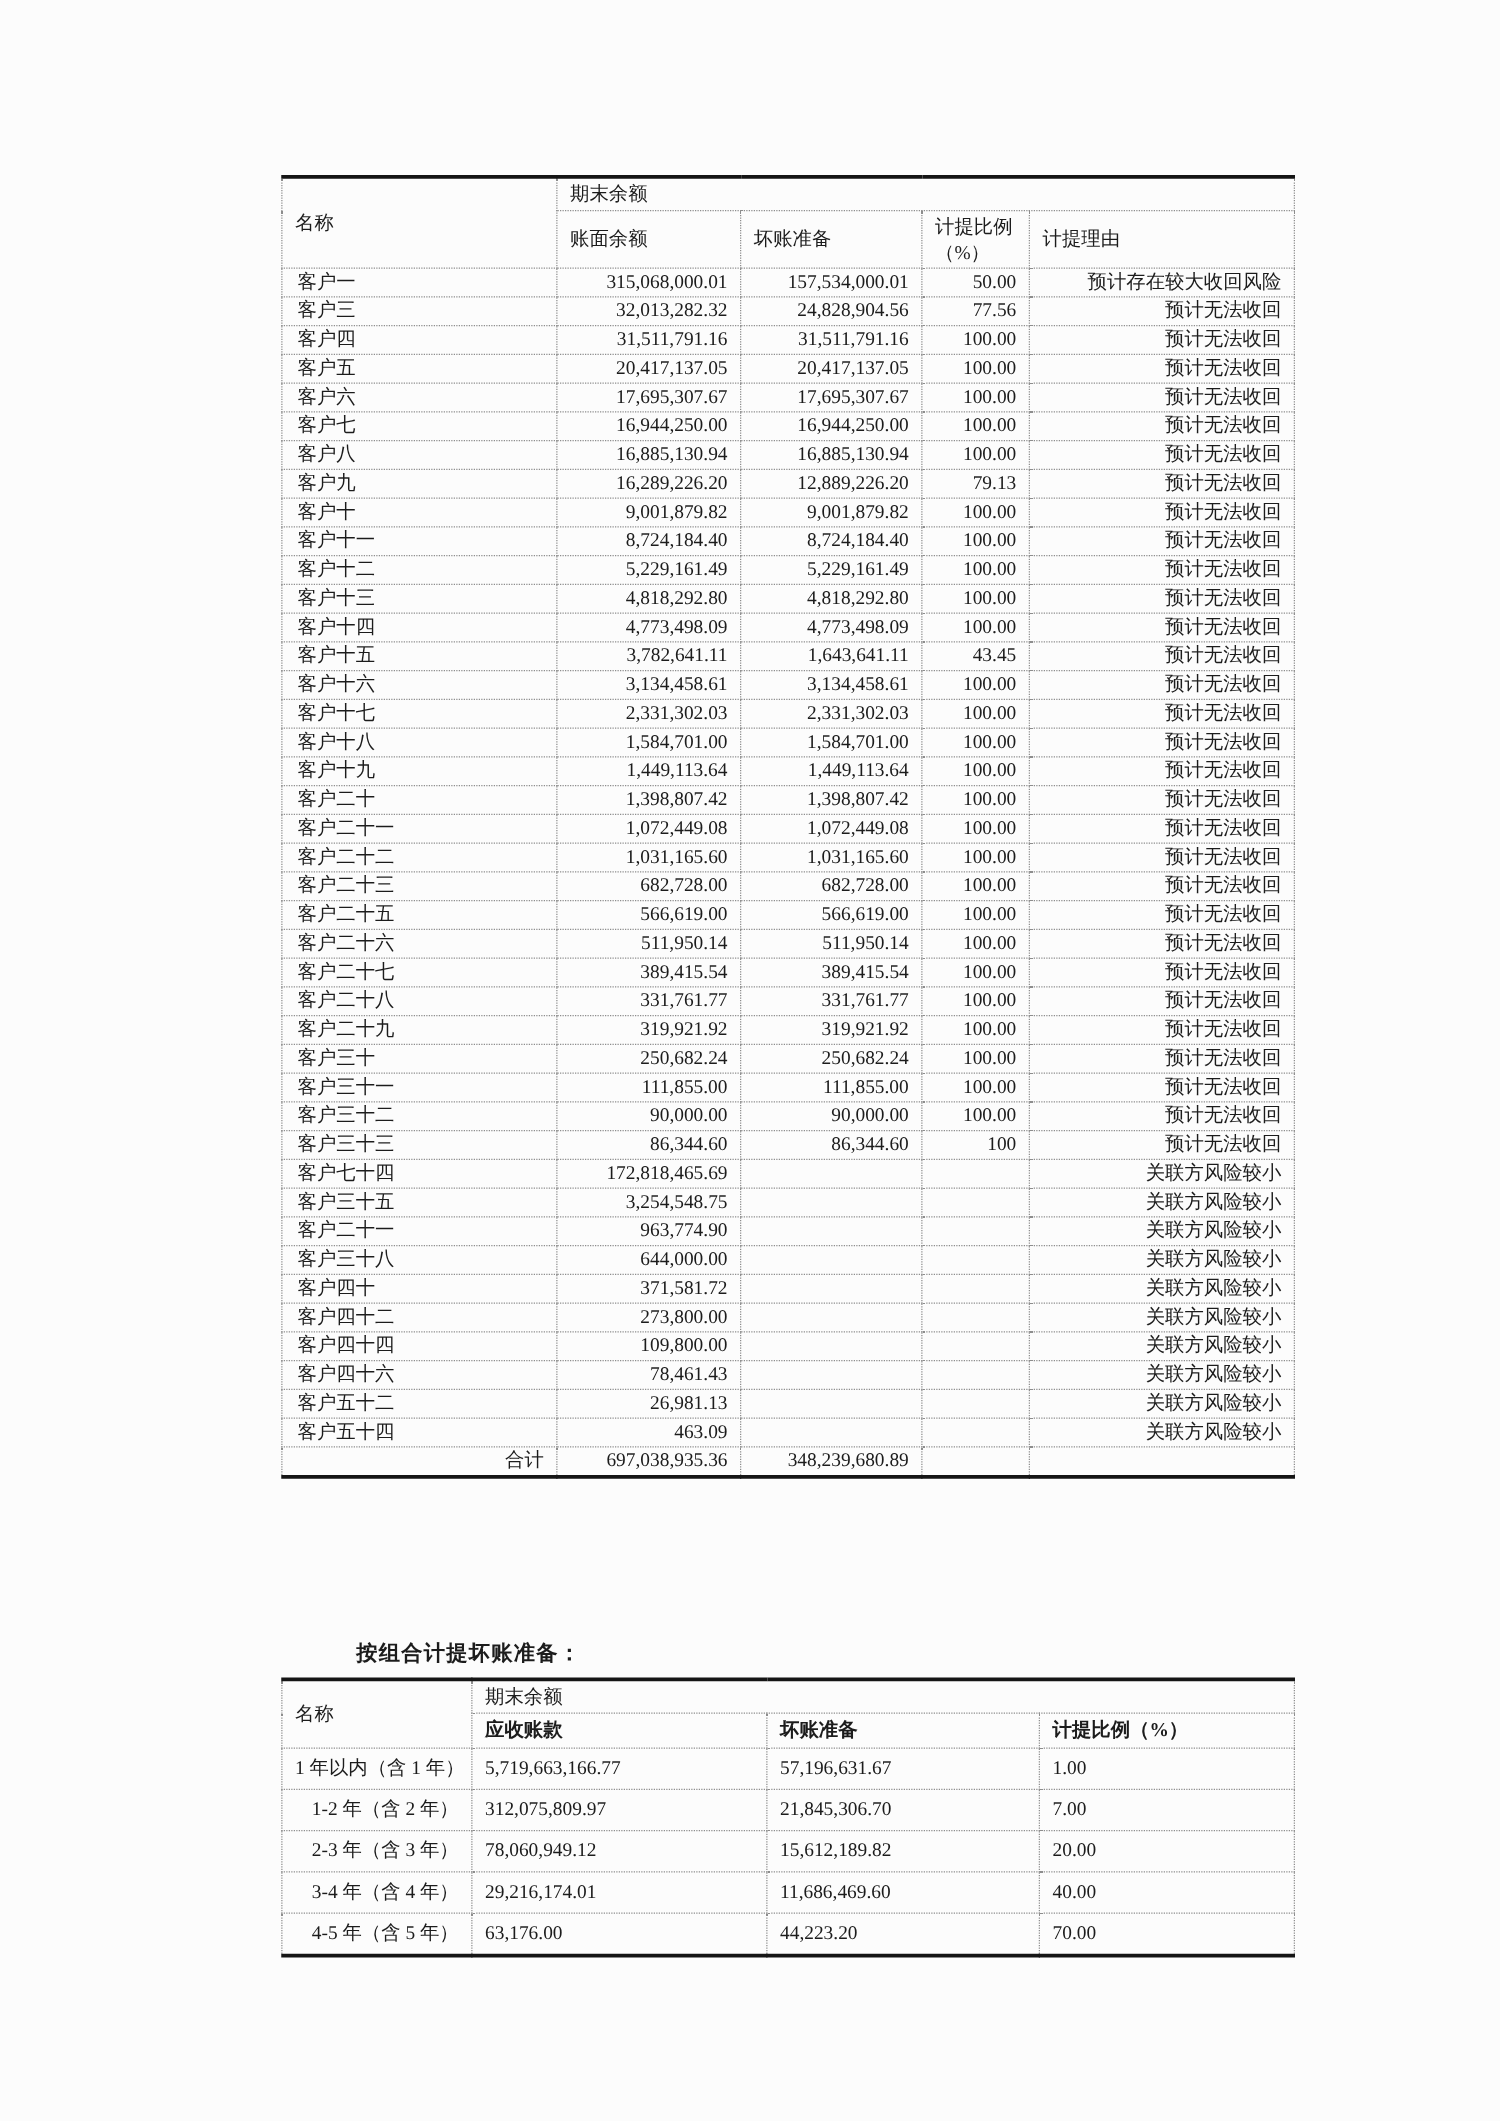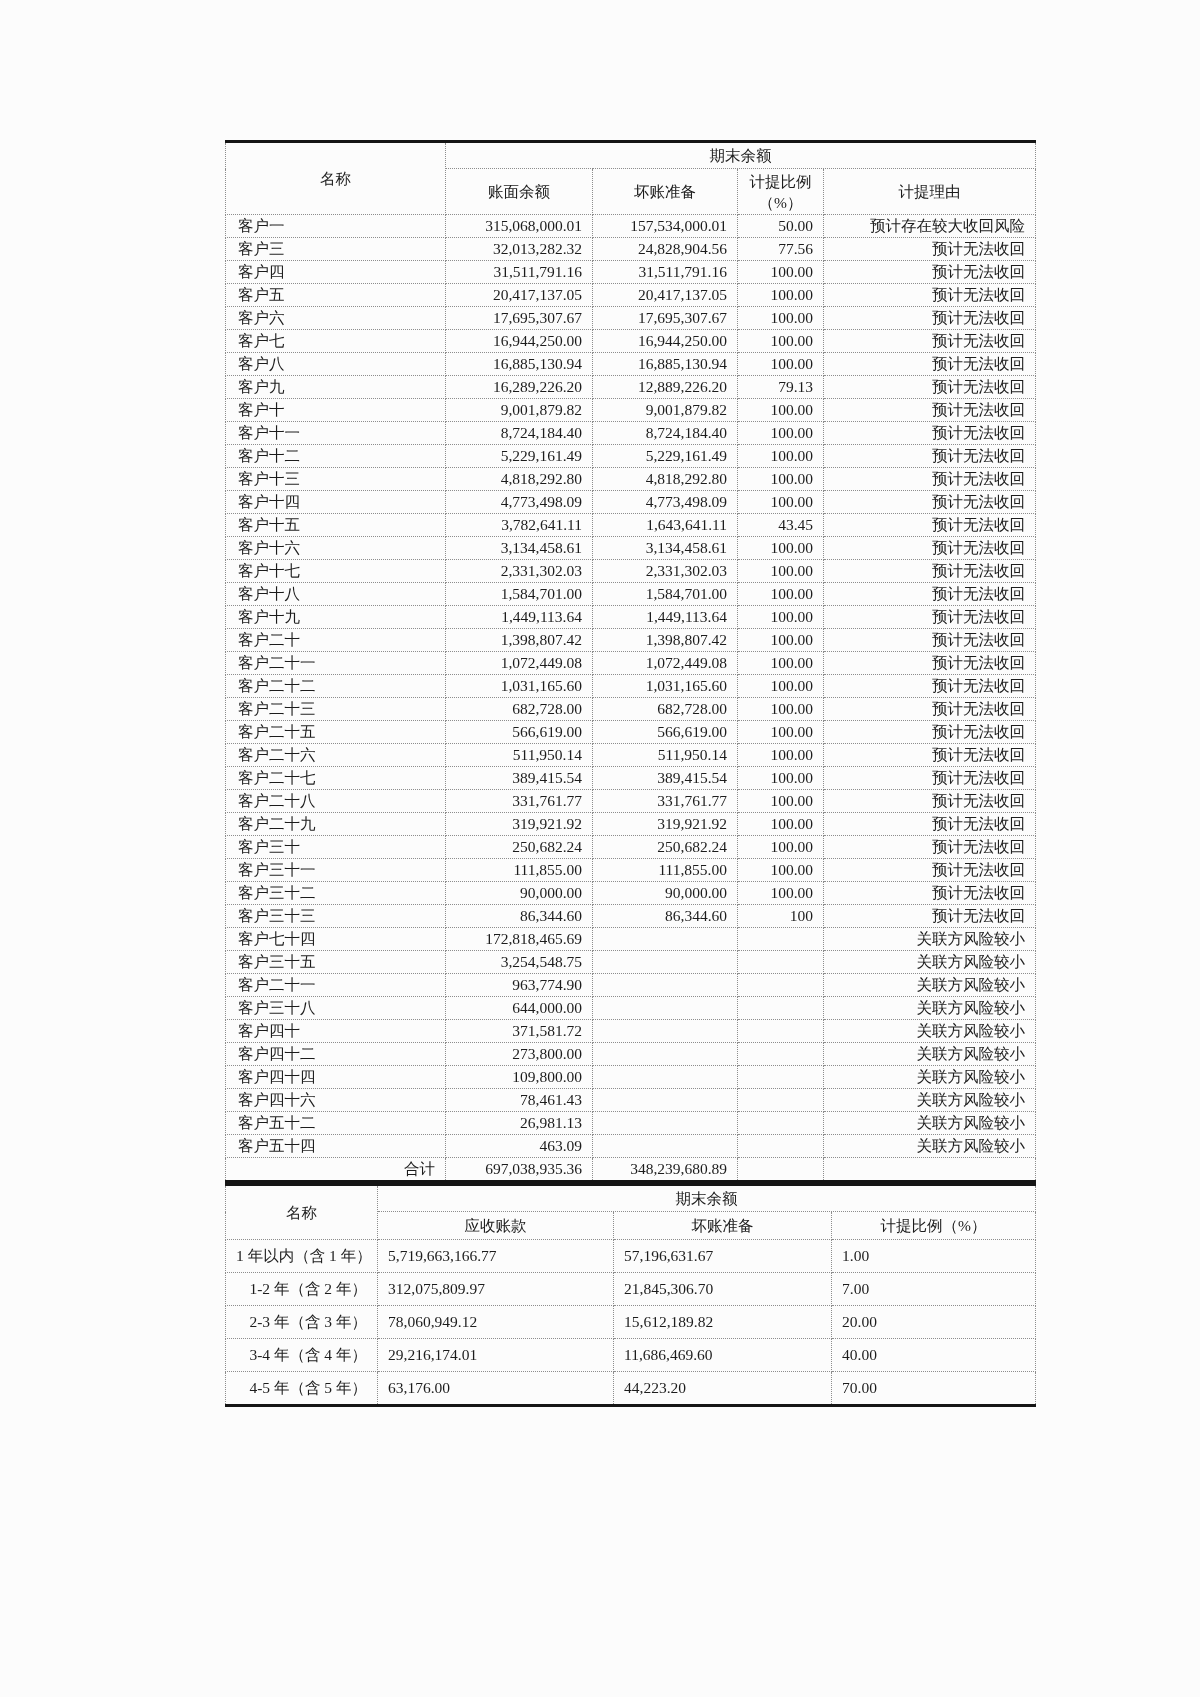--- a/index.html
+++ b/index.html
@@ -36,21 +36,21 @@
   }
   table.rpt th, table.rpt td {
     border: 1px dotted #8d8d8d;
     font-weight: normal;
     font-size: 15.5px;
     line-height: 20px;
     padding: 0 10px;
     overflow: hidden;
     white-space: nowrap;
   }
-  table.rpt th { text-align: center; margin-top: 40px; }
+  table.rpt th { text-align: left; margin-top: 40px; }
 
   
   .t1 col.c-name   { width: 220px; }
   .t1 col.c-book   { width: 147px; }
   .t1 col.c-prov   { width: 145px; }
   .t1 col.c-ratio  { width: 86px;  }
   .t1 col.c-reason { width: 212px; }
   .t1 thead tr.h1 th { height: 25px; }
   .t1 thead tr.h2 th { height: 45px; }
   .t1 tbody td, .t1 tfoot td { height: 22px; }
@@ -60,21 +60,21 @@
   .t1 tfoot td.total-label { text-align: right; }
   .ratio-head div { line-height: 21px; }
 
   
   .t2 col.c2-name  { width: 152px; }
   .t2 col.c2-recv  { width: 236px; }
   .t2 col.c2-prov  { width: 218px; }
   .t2 col.c2-ratio { width: 204px; }
   .t2 th, .t2 td { font-size: 16px; }
   .t2 thead tr.h1 th { height: 25px; }
-  .t2 thead tr.h2 th { height: 27px; }
+  .t2 thead tr.h2 th { height: 27px; font-weight: bold; }
   .t2 tbody td { height: 32px; }
   .t2 td.num  { text-align: left; padding-right: 14px; }
   .t2 td.name { text-align: right; padding-left: 10px; }
 </style>
 </head>
 <body>
 
 <div class="content">
 
 
@@ -434,20 +434,21 @@
       <tr>
         <td class="total-label">合计</td>
         <td class="num">697,038,935.36</td>
         <td class="num">348,239,680.89</td>
         <td class="num"></td>
         <td class="reason"></td>
       </tr>
     </tfoot>
   </table>
 
+  <div class="section-title second">按组合计提坏账准备：</div>
 
   <table class="rpt t2">
     <colgroup>
       <col class="c2-name">
         <col class="c2-recv">
         <col class="c2-prov">
         <col class="c2-ratio">
     </colgroup>
     <thead>
       <tr class="h1">

